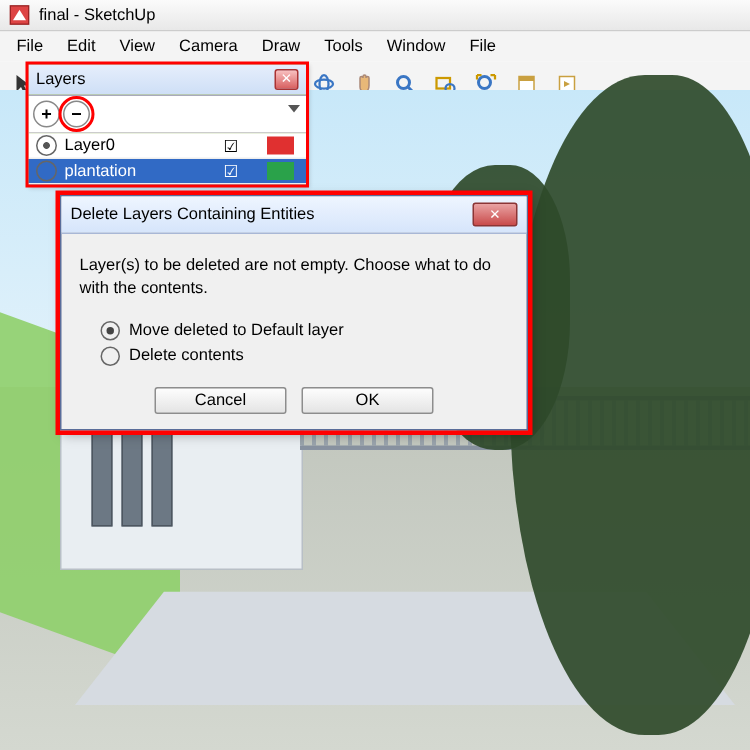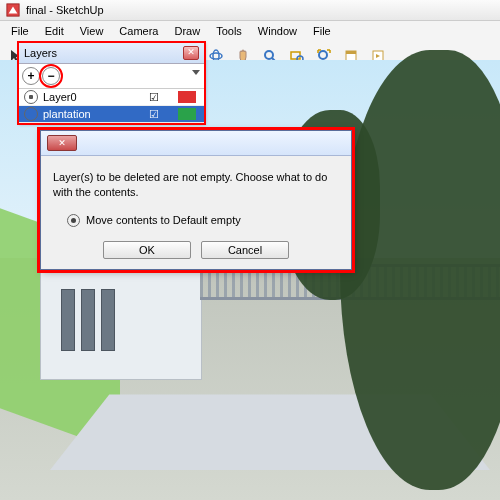--- a/index.html
+++ b/index.html
@@ -197,28 +197,33 @@
   <div class="lp-row sel">
     <span class="radio"></span>
     <span class="nm">plantation</span>
     <span class="ck">☑</span>
     <span class="sw" style="background:#2aa24a"></span>
   </div>
 </div>
 
 <div class="dialog">
   <div class="dlg-title">
+    <span>Delete Layers Containing Entities</span>
     <span class="dlg-close">✕</span>
   </div>
   <div class="dlg-body">
     <div class="dlg-msg">Layer(s) to be deleted are not empty.  Choose what to do with the contents.</div>
     <div class="dlg-opts">
       <div class="dlg-opt">
         <span class="r on"></span>
-        <span>Move contents to Default empty</span>
+        <span>Move deleted to Default layer</span>
       </div>
+      <div class="dlg-opt">
+        <span class="r"></span>
+        <span>Delete contents</span>
+      </div>
     </div>
     <div class="dlg-btns">
+      <div class="dlg-btn">Cancel</div>
       <div class="dlg-btn">OK</div>
-      <div class="dlg-btn">Cancel</div>
     </div>
   </div>
 </div>
 
 </body></html>

